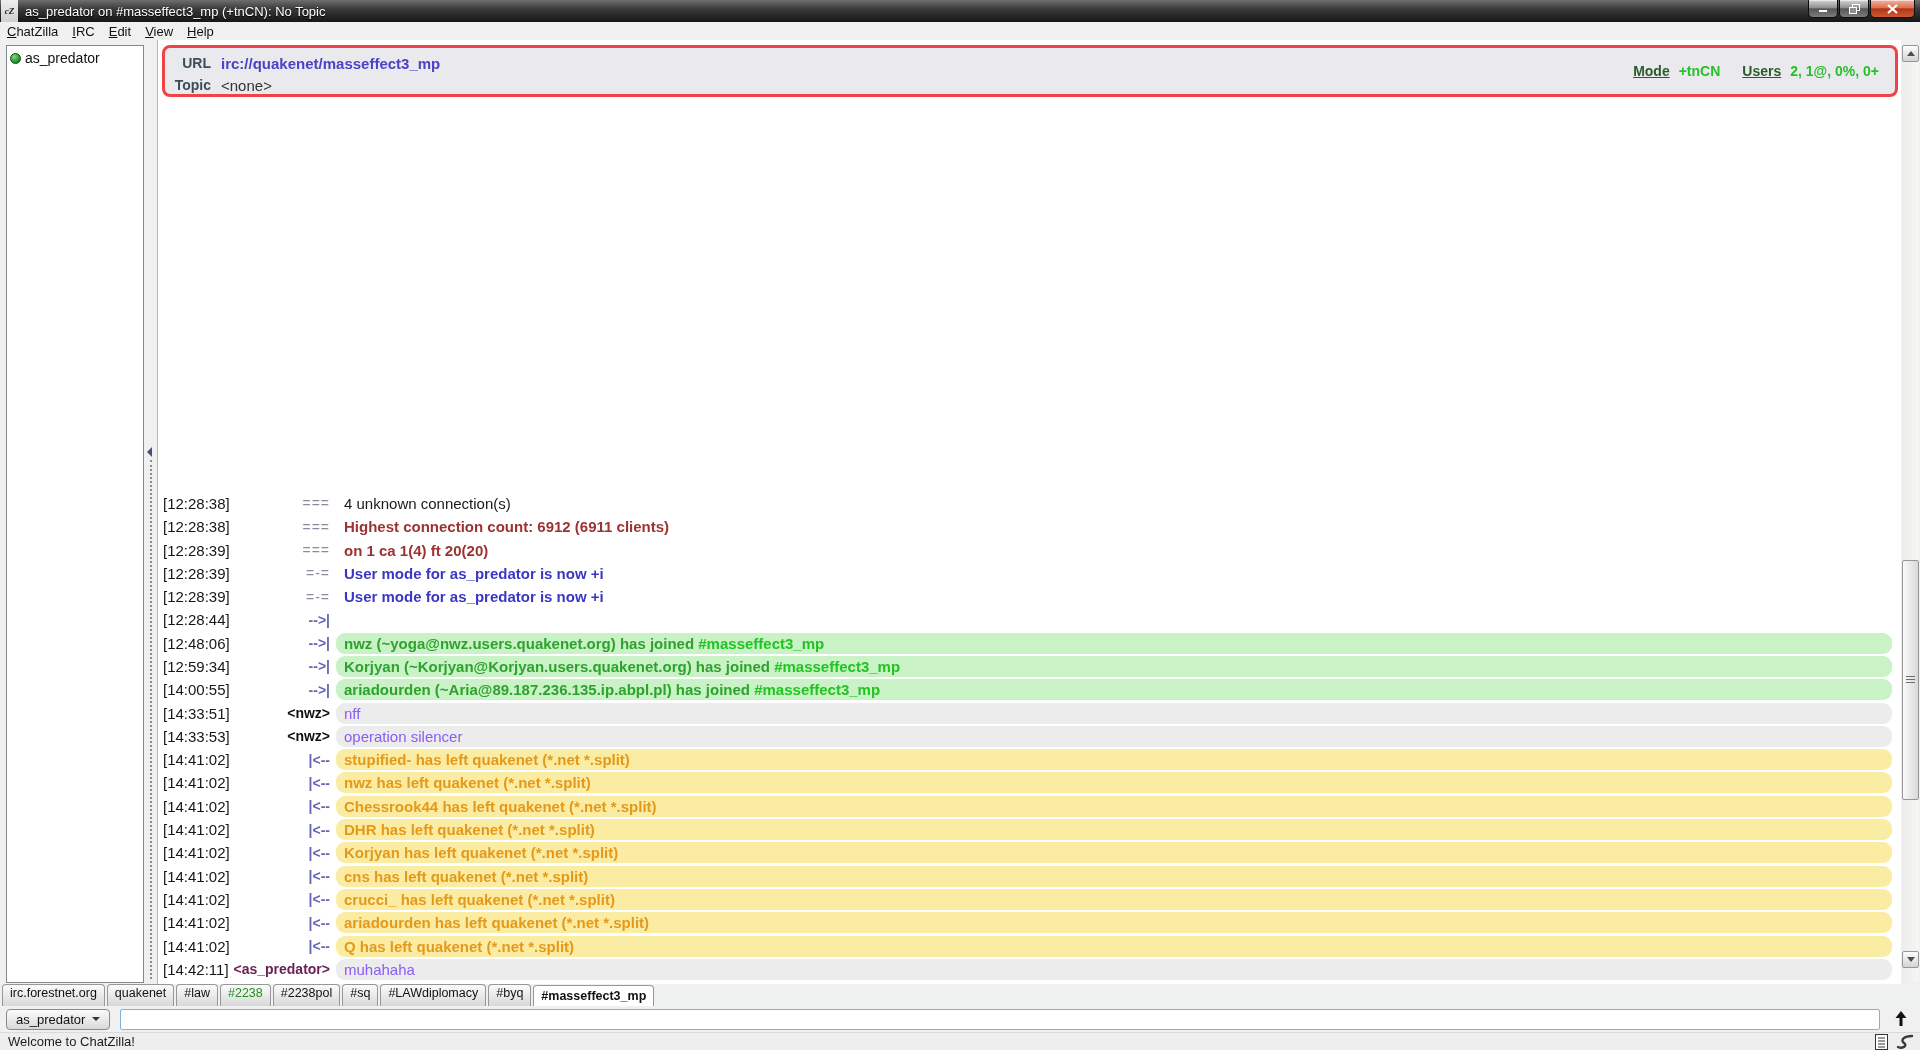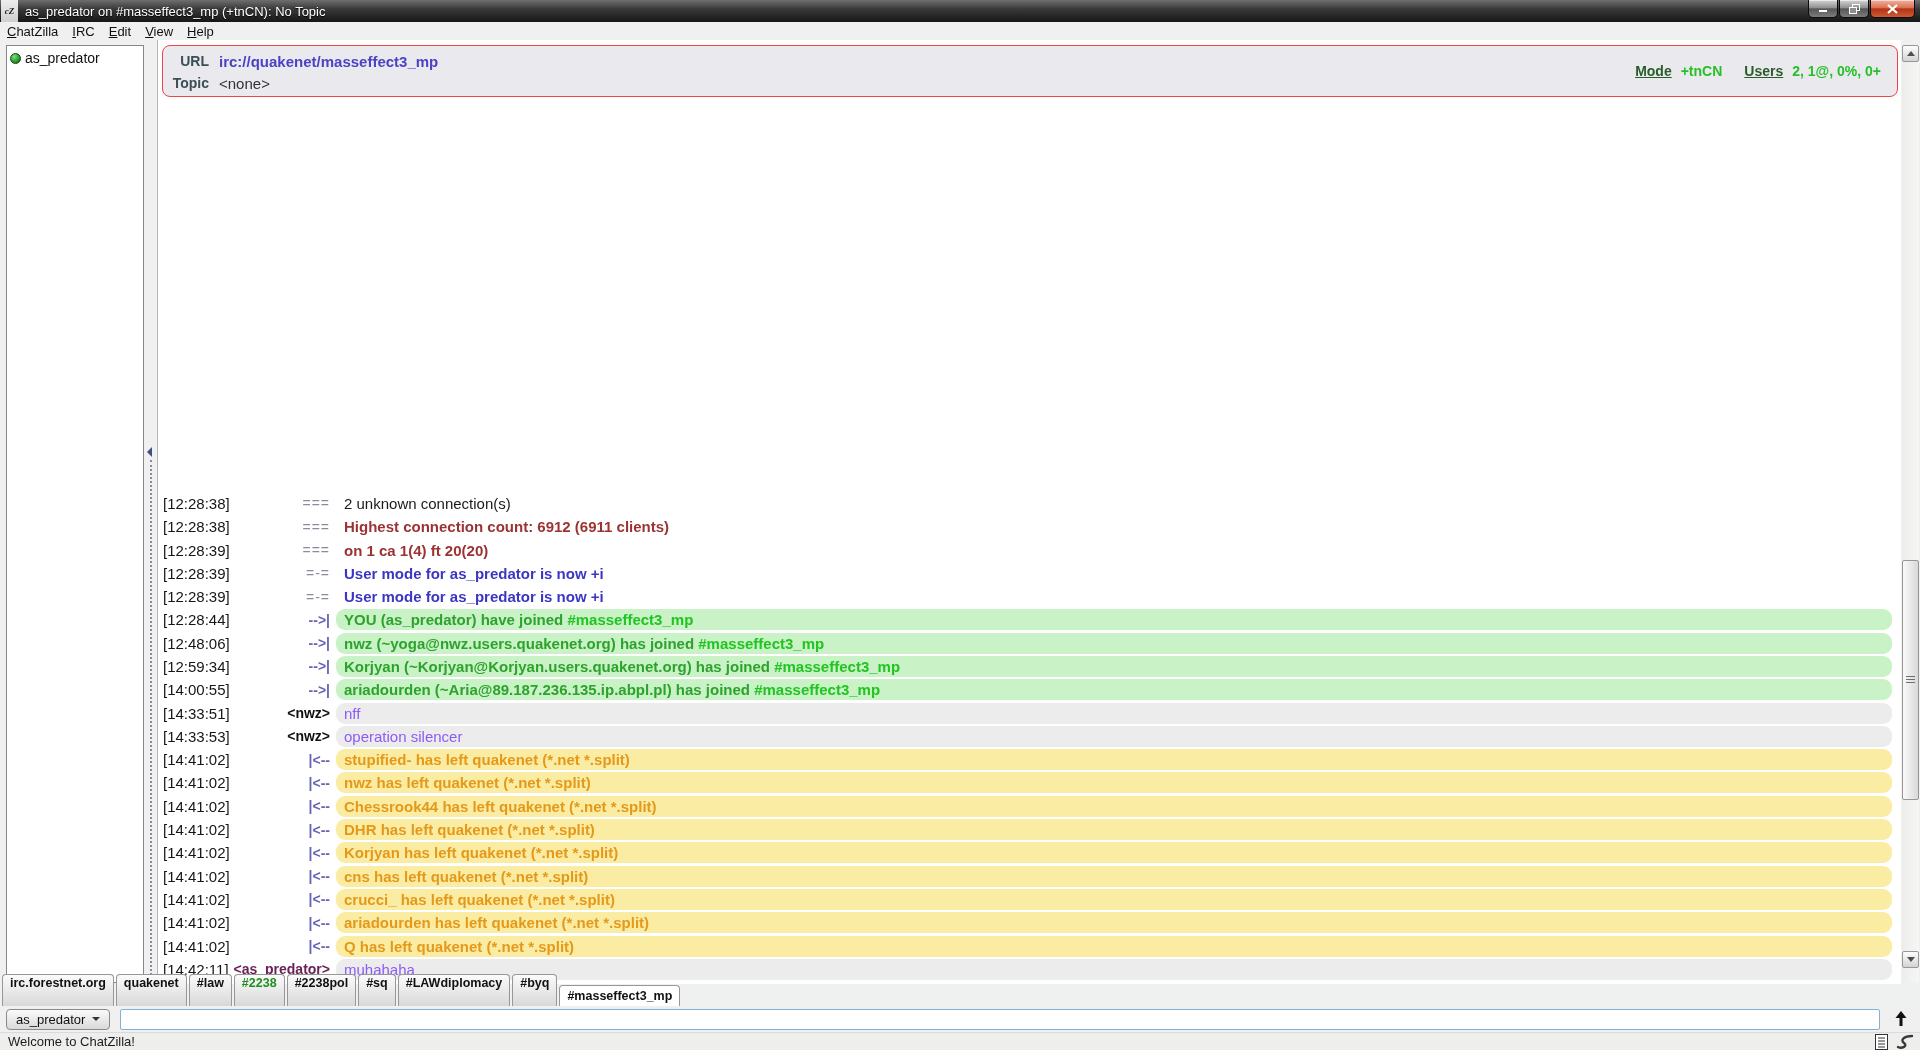--- a/index.html
+++ b/index.html
@@ -42,21 +42,21 @@
     border-left:2px dotted #8a8a9a; }
   .splitter .arrow { position:absolute; left:1px; top:402px; width:0; height:0;
     border-top:5px solid transparent; border-bottom:5px solid transparent;
     border-right:5px solid #43507e; }
 
   
   .chatpanel { position:absolute; left:157px; top:40px; width:1744px; height:944px;
     background:#fff; border-left:1px solid #b4b4c2; }
 
   .headerbox { position:absolute; left:4px; top:5px; right:3px; height:52px;
-    background:#e9e9ee; border:1px solid #ef4444; border-radius:8px; padding:4px 0 0 6px; }
+    background:#e9e9ee; border:3px solid #ef4444; border-radius:8px; padding:4px 0 0 6px; }
   .hrow { height:22px; display:flex; align-items:center; }
   .hlabel { display:inline-block; width:40px; text-align:right; margin-right:10px;
     font-weight:bold; font-size:14px; color:var(--header-label); }
   .hurl { font-weight:bold; font-size:15px; color:var(--url-link); }
   .htopic { font-size:15px; color:#333; }
   .hright { position:absolute; right:16px; top:0; height:100%; display:flex; align-items:center;
     font-size:14px; font-weight:bold; }
   .hright .glabel { color:var(--label-green); margin-right:9px;text-decoration:underline; }
   .hright .gval { color:var(--accent-green); }
   .hgap { width:22px; }
@@ -93,23 +93,23 @@
   .tri-down { width:0; height:0; border-left:4px solid transparent; border-right:4px solid transparent;
     border-top:5px solid #4d4d4d; }
   .sb-thumb { position:absolute; left:0; top:515px; width:17px; height:240px;
     background:linear-gradient(90deg,#fafafa,#d8d8d8); border:1px solid #979797; border-radius:2px; }
   .sb-grip { position:absolute; left:3px; right:3px; top:50%; margin-top:-4px; height:8px;
     background:repeating-linear-gradient(180deg,#6e6e6e 0 1px,transparent 1px 3px); }
 
   
   .tabbar { position:absolute; left:0; top:984px; width:1920px; height:22px; background:#eff1f1;
     display:flex; align-items:flex-end; padding-left:2px; gap:2px; }
-  .tab { height:32px; line-height:17px; padding:0 7px; font-size:12.5px; color:#111;
+  .tab { height:22px; line-height:17px; padding:0 7px; font-size:12.5px; color:#111;
     background:linear-gradient(#fbfbfb,#d8d8d8); border:1px solid #979797; border-bottom:none;
-    border-radius:4px 4px 0 0; white-space:nowrap;font-weight:bold; }
+    border-radius:4px 4px 0 0; white-space:nowrap; }
   .tab.activity { color:var(--tab-activity); }
   .tab.active { height:21px; line-height:20px; background:#fff; font-weight:bold; }
 
   
   .inputrow { position:absolute; left:0; top:1006px; width:1920px; height:26px; background:#f0f0f0;
     display:flex; align-items:center; }
   .nick-btn { margin-left:6px; height:21px; padding:0 9px; font-size:13px; color:#111;
     background:linear-gradient(#fbfbfb,#d9d9d9); border:1px solid #8a8a8a; border-radius:4px;
     display:flex; align-items:center; gap:7px; }
   .nick-caret { width:0; height:0; border-left:4px solid transparent; border-right:4px solid transparent;
@@ -188,21 +188,21 @@
       <span class="gval">+tnCN</span>
       <span class="hgap"></span>
       <span class="glabel">Users</span>
       <span class="gval">2, 1@, 0%, 0+</span>
     </div>
   </div>
   <div class="messages" id="messages">
       <div class="mrow t-info">
         <span class="m-ts">[12:28:38]</span>
         <span class="m-marker">===</span>
-        <span class="m-text">2 unknown connection(s)</span>
+        <span class="m-text">4 unknown connection(s)</span>
       </div>
       <div class="mrow t-info-red">
         <span class="m-ts">[12:28:38]</span>
         <span class="m-marker">===</span>
         <span class="m-text">Highest connection count: 6912 (6911 clients)</span>
       </div>
       <div class="mrow t-info-red">
         <span class="m-ts">[12:28:39]</span>
         <span class="m-marker">===</span>
         <span class="m-text">on 1 ca 1(4) ft 20(20)</span>
@@ -213,21 +213,20 @@
         <span class="m-text">User mode for as_predator is now +i</span>
       </div>
       <div class="mrow t-mode">
         <span class="m-ts">[12:28:39]</span>
         <span class="m-marker">=-=</span>
         <span class="m-text">User mode for as_predator is now +i</span>
       </div>
       <div class="mrow t-join">
         <span class="m-ts">[12:28:44]</span>
         <span class="m-marker">--&gt;|</span>
-        <span class="m-text">YOU (as_predator) have joined <span class="chan">#masseffect3_mp</span></span>
       </div>
       <div class="mrow t-join">
         <span class="m-ts">[12:48:06]</span>
         <span class="m-marker">--&gt;|</span>
         <span class="m-text">nwz (~yoga@nwz.users.quakenet.org) has joined <span class="chan">#masseffect3_mp</span></span>
       </div>
       <div class="mrow t-join">
         <span class="m-ts">[12:59:34]</span>
         <span class="m-marker">--&gt;|</span>
         <span class="m-text">Korjyan (~Korjyan@Korjyan.users.quakenet.org) has joined <span class="chan">#masseffect3_mp</span></span>

